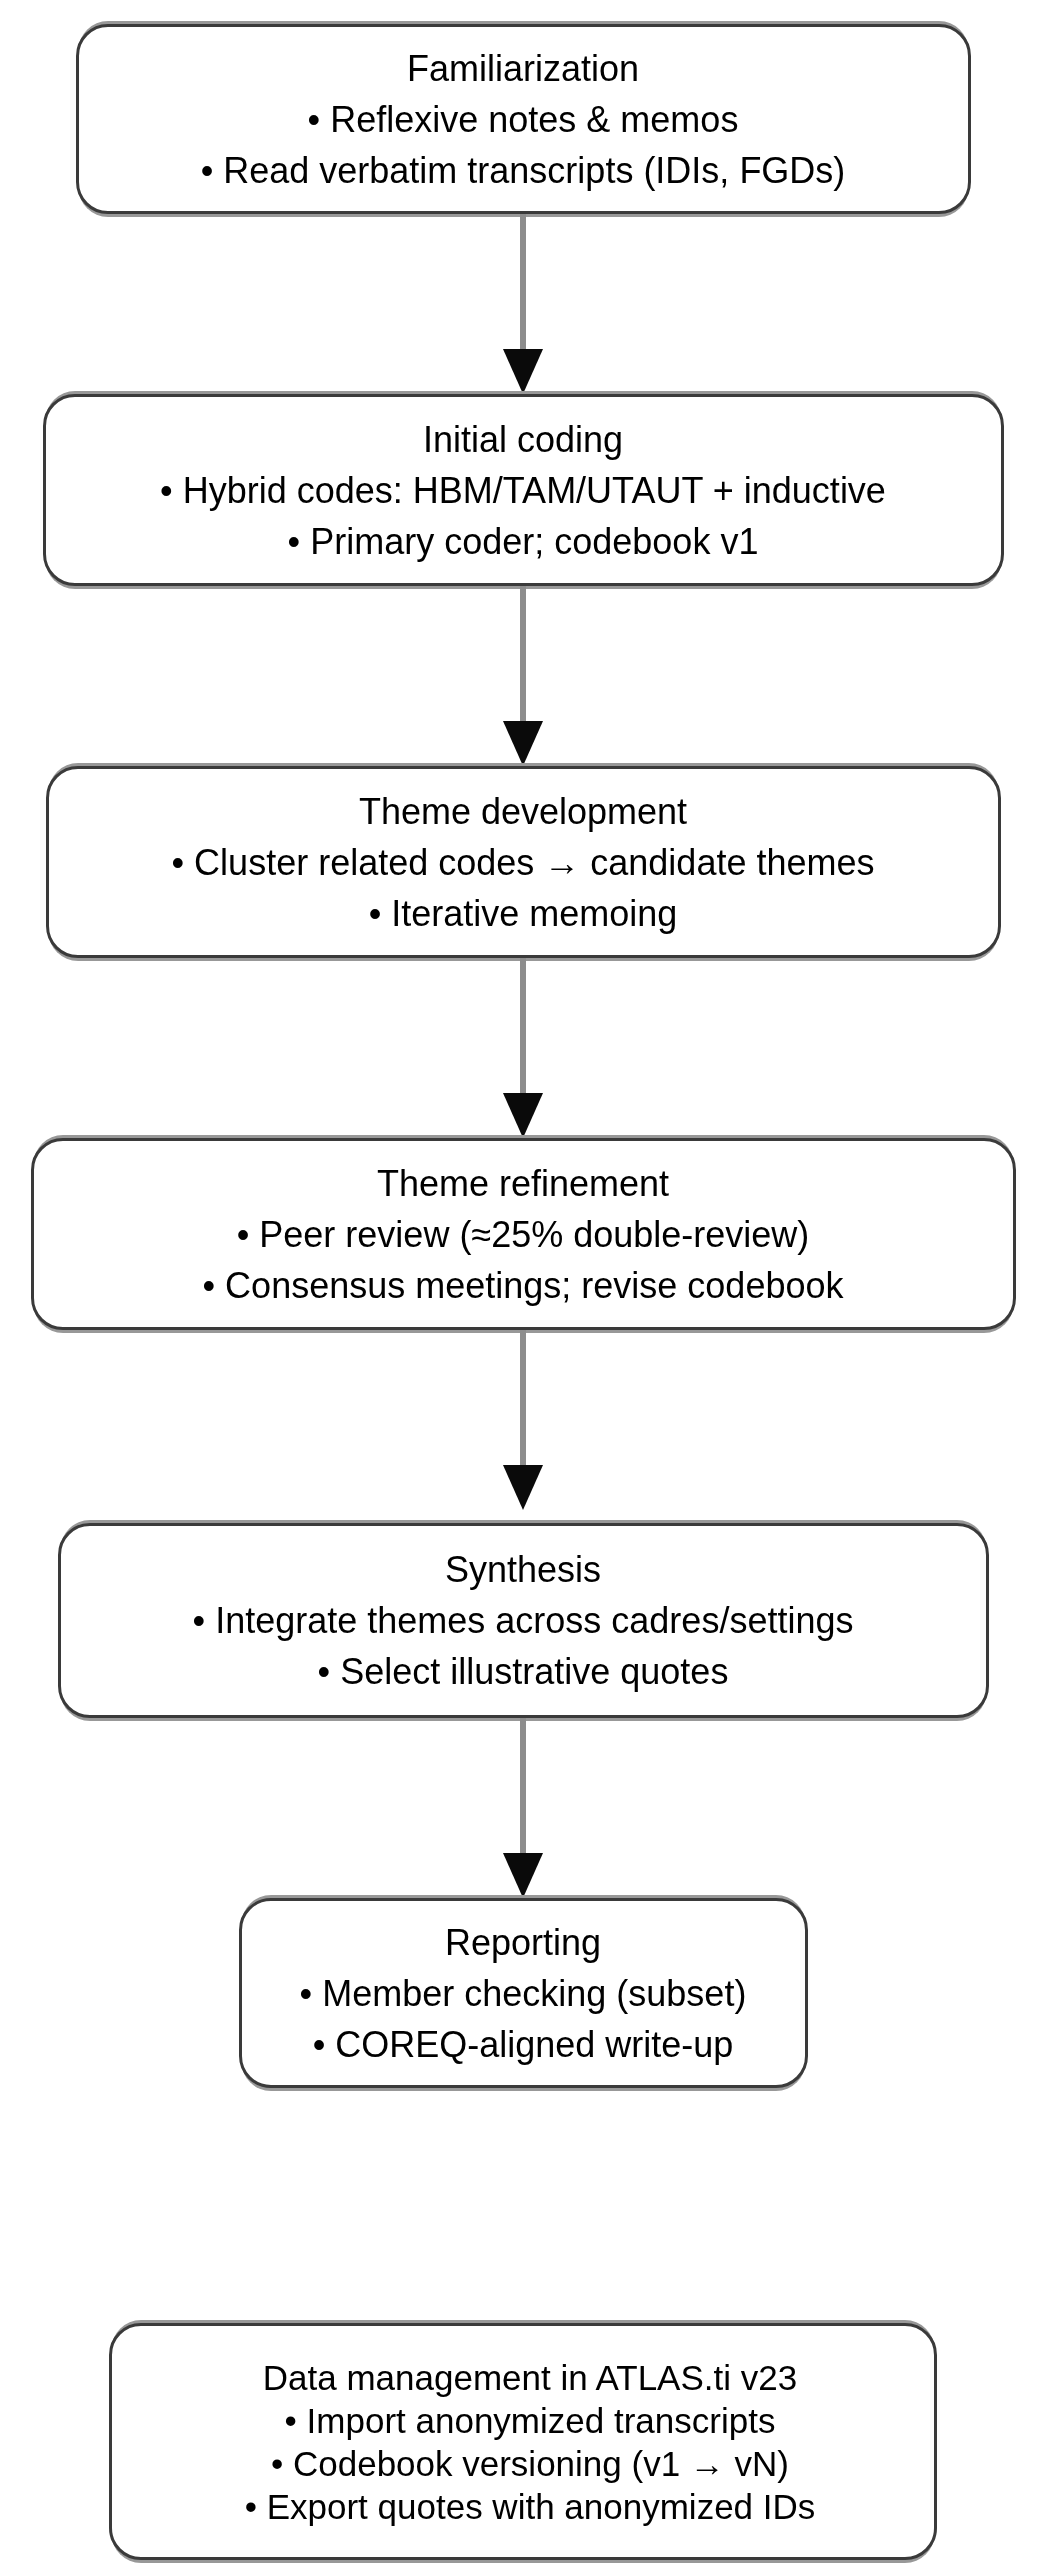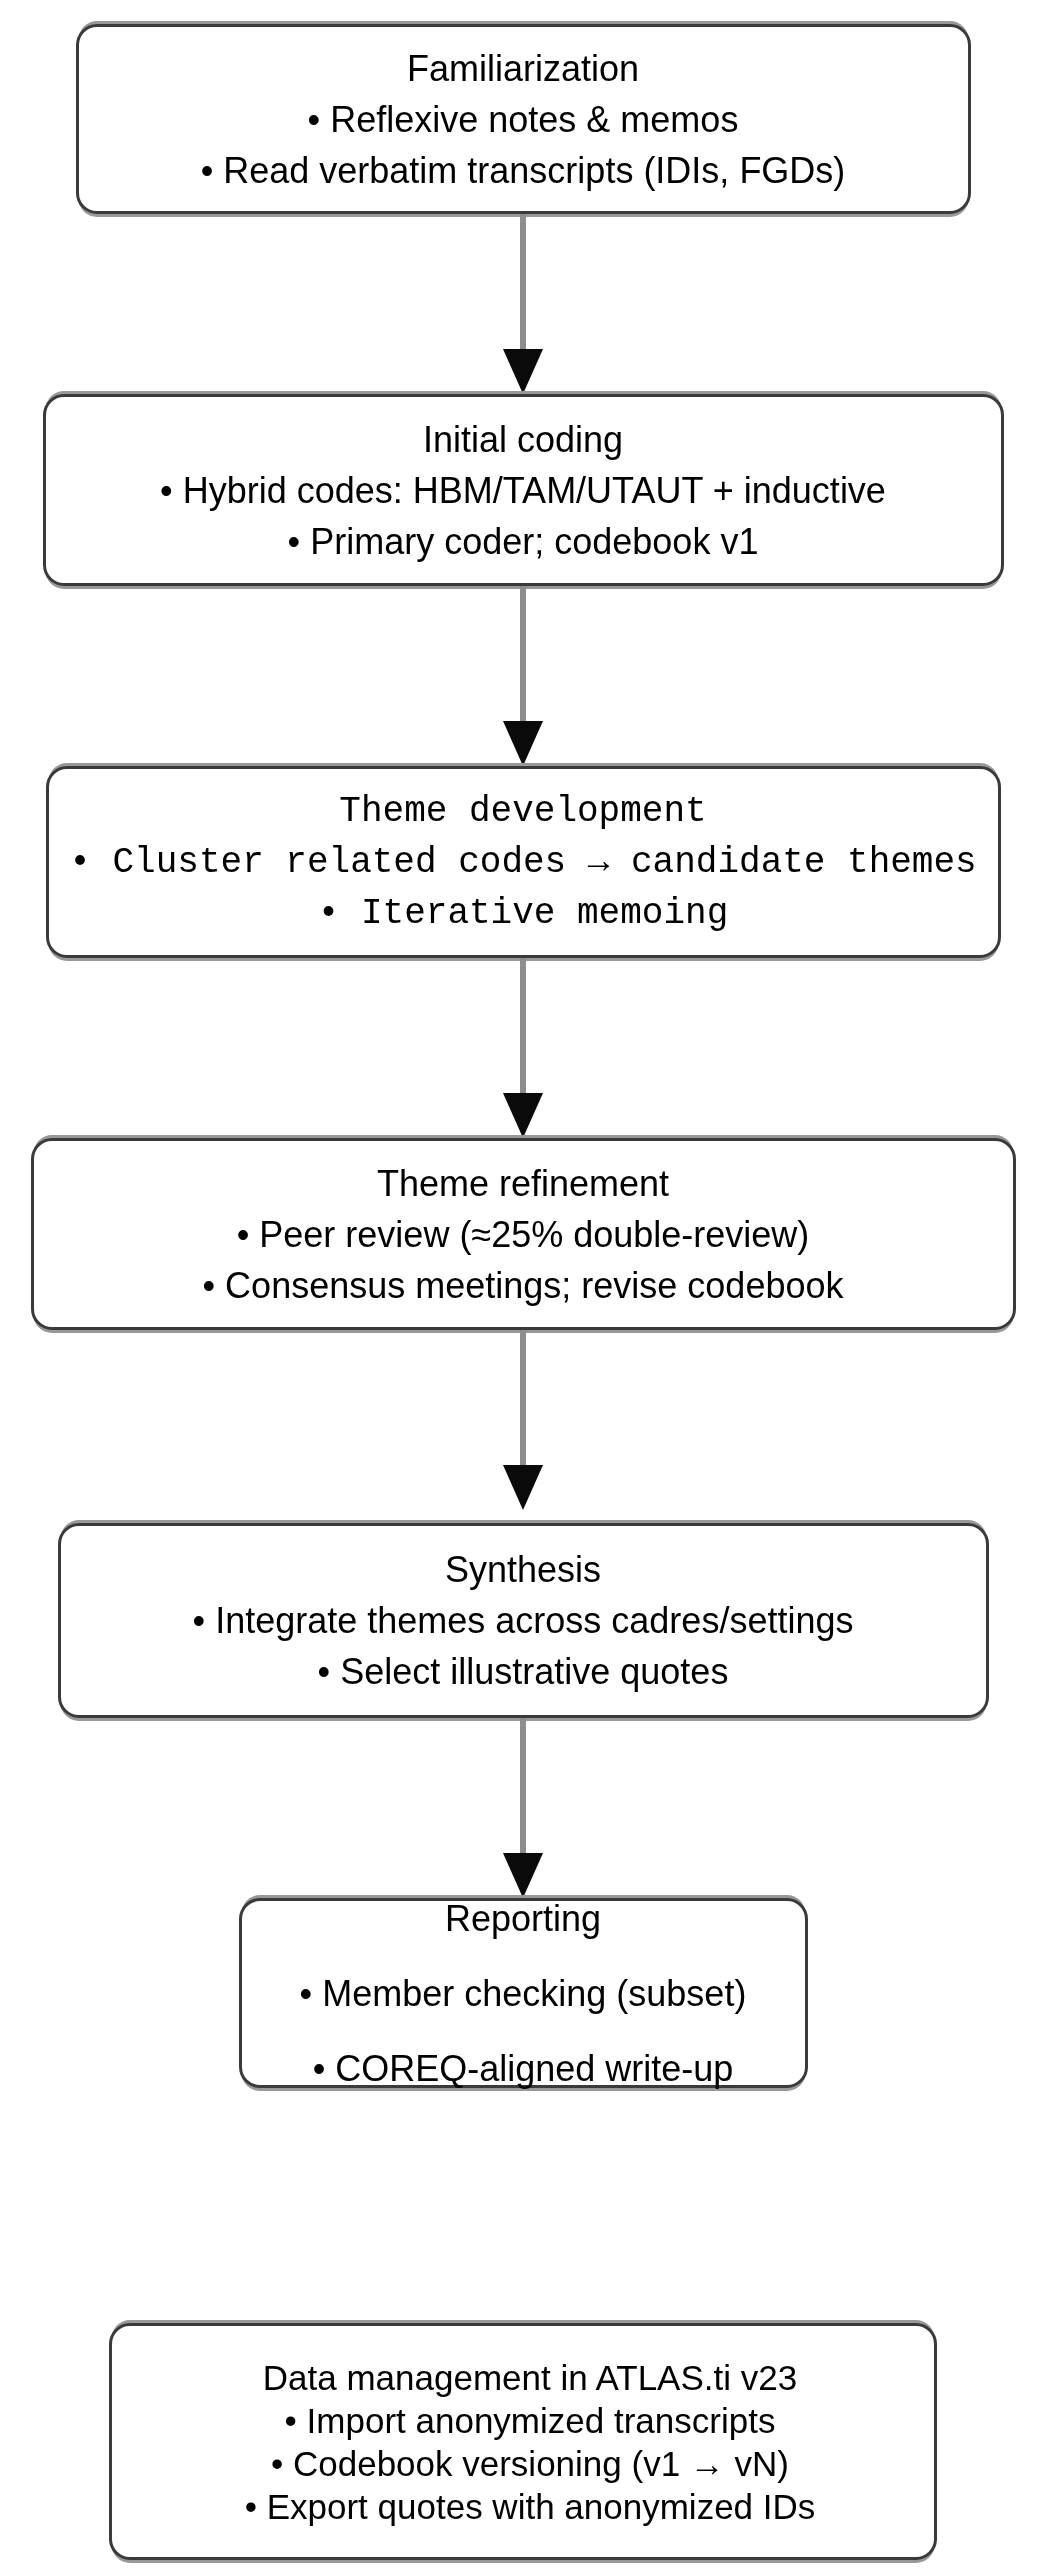--- a/index.html
+++ b/index.html
@@ -14,36 +14,36 @@
     flex-direction: column;
     align-items: center;
     box-sizing: border-box;
     padding-top: 24px;
     overflow: hidden;
   }
   .node {
     flex: none;
     background: #ffffff;
     border: 3px solid #3a3a3a;
-    border-radius: 21px;
+    border-radius: 32px;
     box-shadow: 0 5.4px 0 -2.4px #989898, 0 -5.4px 0 -2.4px #989898;
     display: flex;
     flex-direction: column;
     justify-content: center;
     align-items: center;
     font-size: 36px;
     line-height: 51px;
     box-sizing: border-box;
   }
   .n1 { width: 895px; height: 190px; }
   .n2 { width: 961px; height: 192px; }
-  .n3 { width: 955px; height: 192px; font-family: Liberation Mono, monospace; }
+  .n3 { width: 955px; height: 192px; }
   .n4 { width: 985px; height: 192px; }
   .n5 { width: 931px; height: 195px; margin-top: 13px; }
-  .n6 { width: 569px; height: 190px; gap: 24px; }
+  .n6 { width: 569px; height: 190px; }
   .n7 { width: 828px; height: 237px; font-size: 35px; line-height: 43px; margin-top: 235px; padding-left: 14px; }
   .arrow {
     flex: none;
     height: 180px;
     display: flex;
     flex-direction: column;
     align-items: center;
   }
   .arrow-line { width: 6px; flex: 1 1 auto; background: #8d8d8d; }
   .arrow-head {

